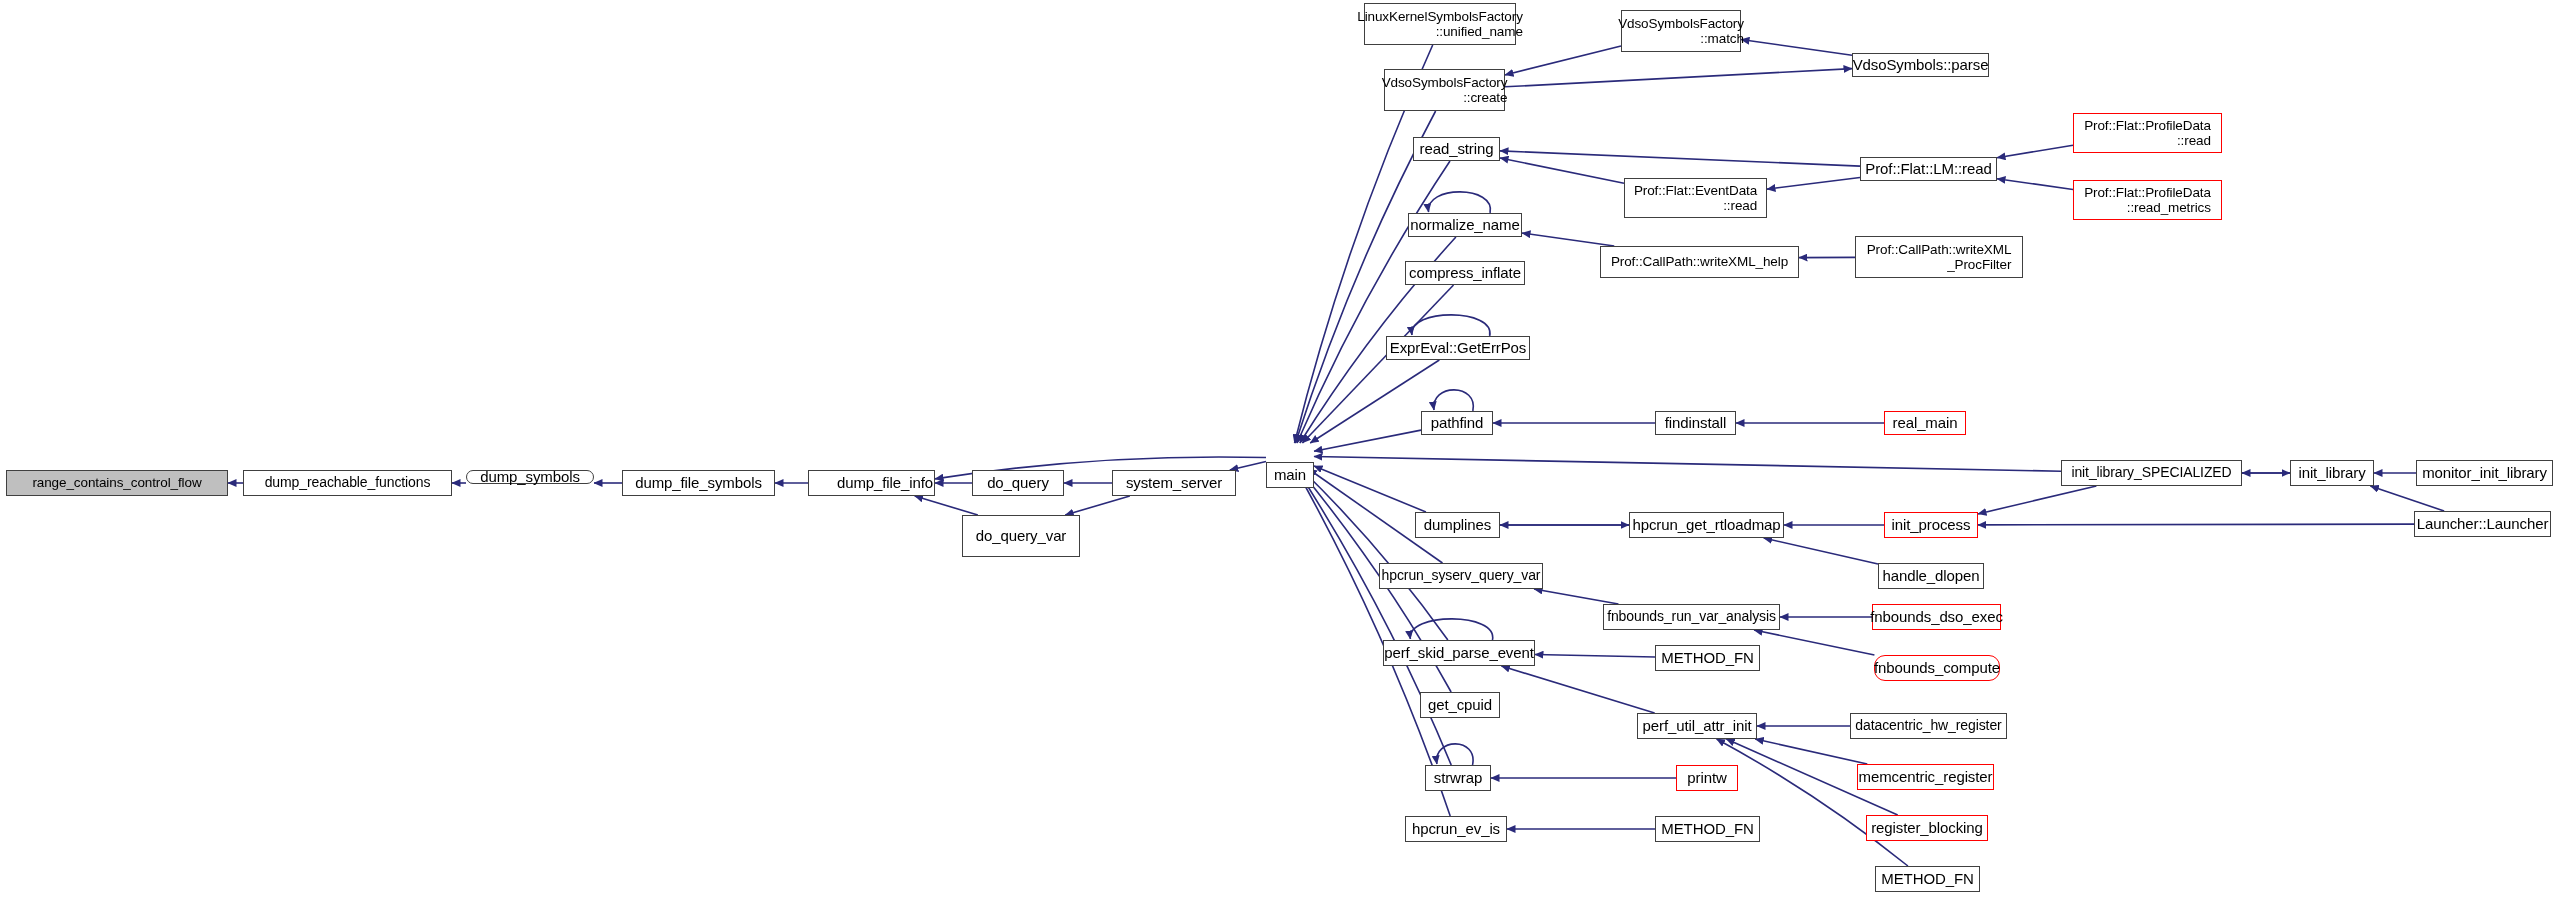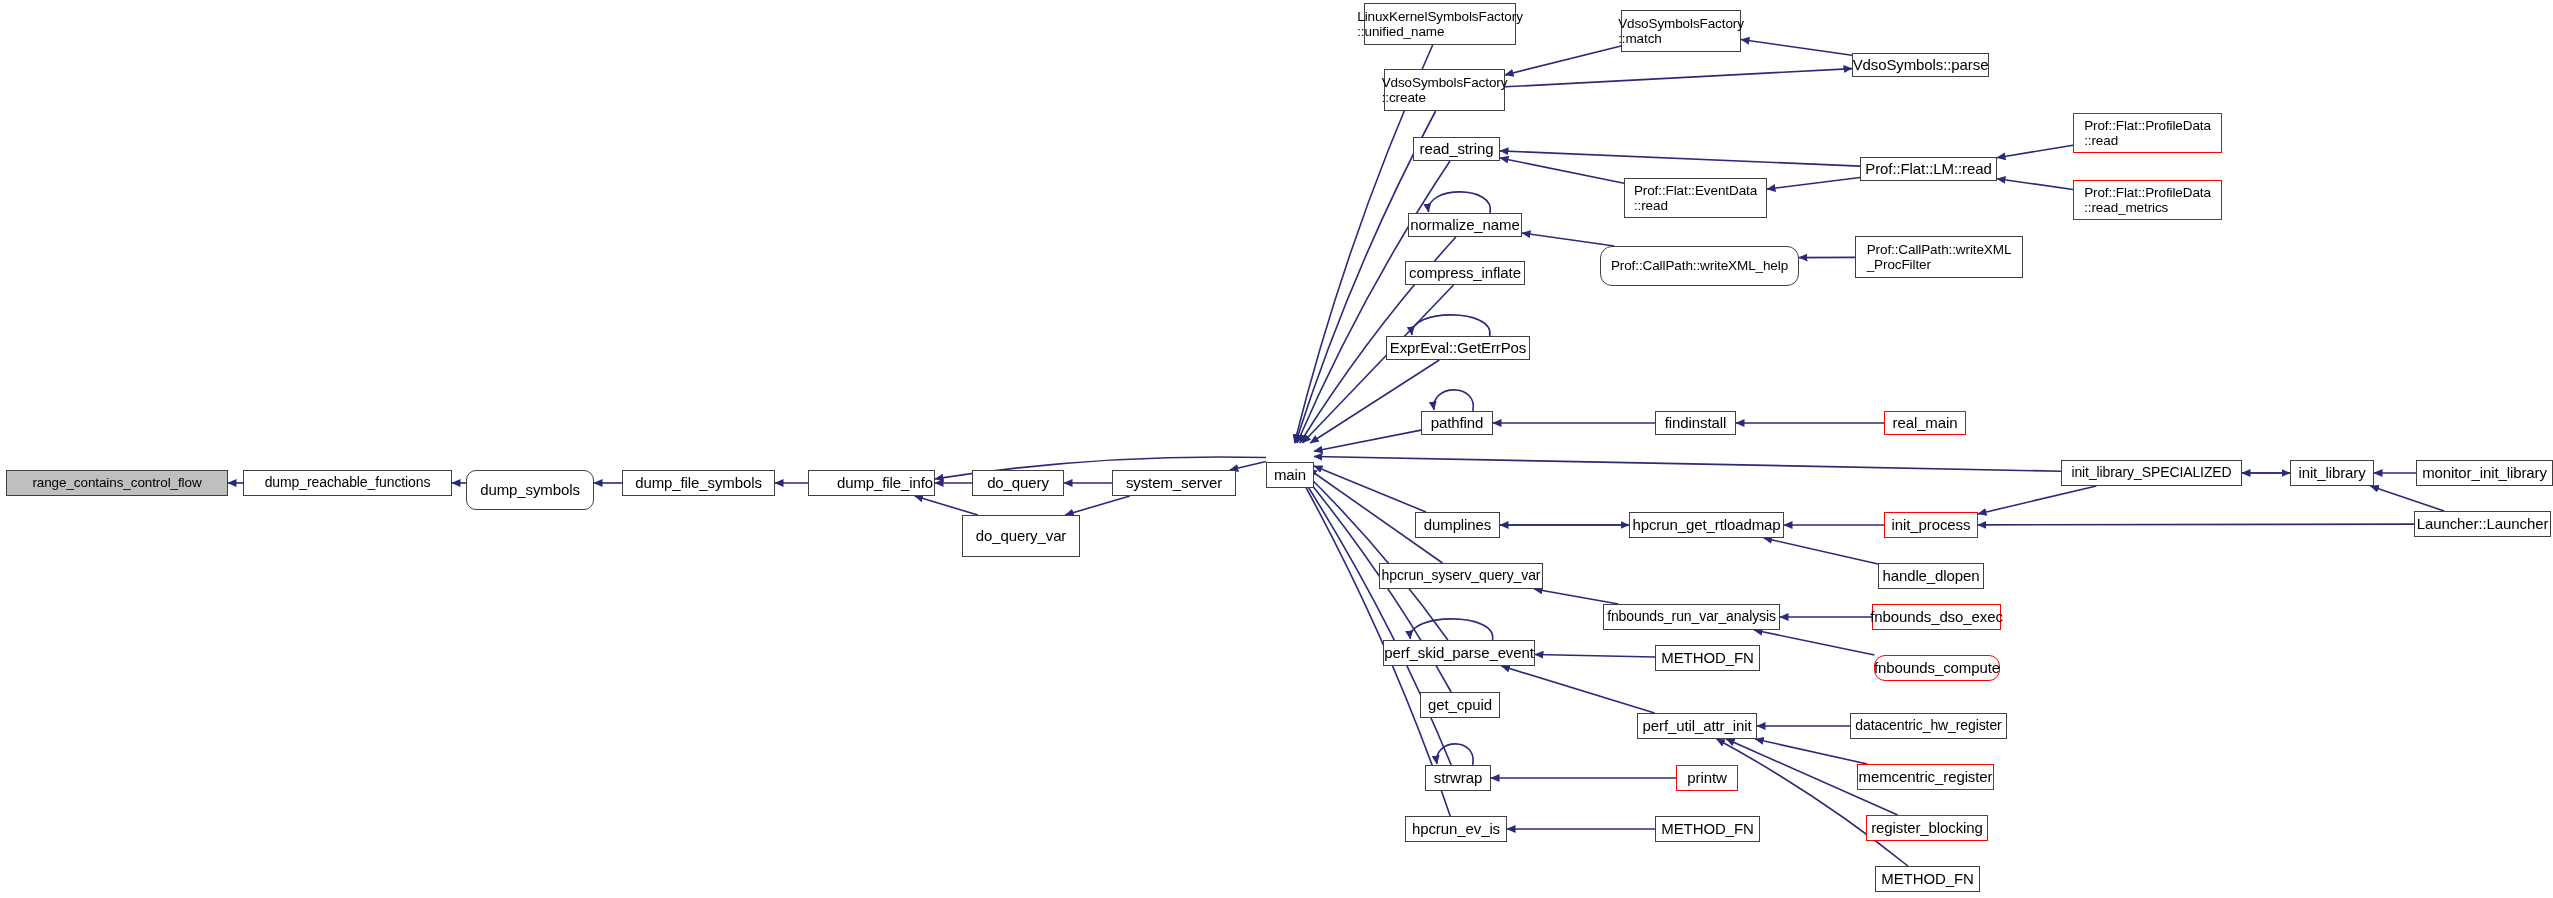--- a/index.html
+++ b/index.html
@@ -8,21 +8,21 @@
   #canvas{position:relative;width:2553px;height:898px;background:#ffffff;overflow:hidden;}
   #edges{position:absolute;left:0;top:0;width:2553px;height:898px;pointer-events:none;}
   .node{
     position:absolute;
     box-sizing:border-box;
     background:#ffffff;
     border:1px solid #404040;
     display:flex;
     align-items:center;
     justify-content:center;
-    text-align:left;
+    text-align:right;
     line-height:1.12;
     color:#000000;
     font-family:"Liberation Sans", sans-serif;
     font-size:15px;
     white-space:pre-line;
     letter-spacing:-0.1px;
   }
   .node.red{border:1.5px solid #ff0000;}
   .node.cur{background:#bfbfbf;border:1.5px solid #404040;}
   .node.thick{border-width:1.5px;}
@@ -98,21 +98,21 @@
         <path d="M1451.2173913043478,765 Q1387.32,610.0504347826087 1296.7826086956522,469" marker-end="url(#ah)"></path>
         <path d="M1472.52,765 C1478.52,737 1432.88,737 1436.88,764" marker-end="url(#ah)"></path>
         <path d="M1676,778 L1491,778" marker-end="url(#ah)"></path>
         <path d="M1450.2144772117963,816 Q1388.615,635.5506970509383 1295.7855227882037,469" marker-end="url(#ah)"></path>
         <path d="M1655,829 L1507,829" marker-end="url(#ah)"></path>
       </g>
   </svg>
   <div id="node-layer">
       <div class="node cur" style="left: 6px; top: 470px; width: 222px; height: 26px; font-size: 13.5px;">range_contains_control_flow</div>
       <div class="node thick" style="left: 243px; top: 470px; width: 209px; height: 26px; font-size: 14px;">dump_reachable_functions</div>
-      <div class="node thick" style="left: 466px; top: 470px; width: 128px; height: 40px; border-radius: 10px;">dump_symbols</div>
+      <div class="node thick" style="left: 466px; top: 470px; width: 128px; height: 14px; border-radius: 10px;">dump_symbols</div>
       <div class="node thick" style="left: 622px; top: 470px; width: 153px; height: 26px;">dump_file_symbols</div>
       <div class="node thick" style="left: 808px; top: 470px; width: 127px; height: 26px; padding-left: 27px;">dump_file_info</div>
       <div class="node thick" style="left: 972px; top: 470px; width: 92px; height: 26px;">do_query</div>
       <div class="node thick" style="left: 1112px; top: 470px; width: 124px; height: 26px;">system_server</div>
       <div class="node thick" style="left: 962px; top: 515px; width: 118px; height: 42px;">do_query_var</div>
       <div class="node thick" style="left: 1266px; top: 438px; width: 48px; height: 26px; margin-top: 24px;">main</div>
       <div class="node thick" style="left: 1364px; top: 3px; width: 152px; height: 42px; font-size: 13.5px;">LinuxKernelSymbolsFactory
 ::unified_name</div>
       <div class="node thick" style="left: 1621px; top: 10px; width: 120px; height: 42px; font-size: 13.5px;">VdsoSymbolsFactory
 ::match</div>
@@ -121,21 +121,21 @@
 ::create</div>
       <div class="node thick" style="left: 1413px; top: 137px; width: 87px; height: 24px;">read_string</div>
       <div class="node thick" style="left: 1860px; top: 157px; width: 137px; height: 24px;">Prof::Flat::LM::read</div>
       <div class="node red" style="left: 2073px; top: 113px; width: 149px; height: 40px; font-size: 13.5px;">Prof::Flat::ProfileData
 ::read</div>
       <div class="node red" style="left: 2073px; top: 180px; width: 149px; height: 40px; font-size: 13.5px;">Prof::Flat::ProfileData
 ::read_metrics</div>
       <div class="node thick" style="left: 1624px; top: 178px; width: 143px; height: 40px; font-size: 13.5px;">Prof::Flat::EventData
 ::read</div>
       <div class="node thick" style="left: 1408px; top: 213px; width: 114px; height: 24px;">normalize_name</div>
-      <div class="node thick" style="left: 1600px; top: 246px; width: 199px; height: 40px; font-size: 13.5px; border-radius: 12px;">Prof::CallPath::writeXML_help</div>
+      <div class="node thick" style="left: 1600px; top: 246px; width: 199px; height: 32px; font-size: 13.5px;">Prof::CallPath::writeXML_help</div>
       <div class="node thick" style="left: 1855px; top: 236px; width: 168px; height: 42px; font-size: 13.5px;">Prof::CallPath::writeXML
 _ProcFilter</div>
       <div class="node thick" style="left: 1405px; top: 261px; width: 120px; height: 24px;">compress_inflate</div>
       <div class="node thick" style="left: 1386px; top: 336px; width: 144px; height: 24px;">ExprEval::GetErrPos</div>
       <div class="node thick" style="left: 1421px; top: 411px; width: 72px; height: 24px;">pathfind</div>
       <div class="node thick" style="left: 1655px; top: 411px; width: 81px; height: 24px;">findinstall</div>
       <div class="node red" style="left: 1884px; top: 411px; width: 82px; height: 24px;">real_main</div>
       <div class="node thick" style="left: 2061px; top: 460px; width: 181px; height: 26px; font-size: 14px;">init_library_SPECIALIZED</div>
       <div class="node thick" style="left: 2290px; top: 460px; width: 84px; height: 26px;">init_library</div>
       <div class="node thick" style="left: 2416px; top: 460px; width: 137px; height: 26px;">monitor_init_library</div>

